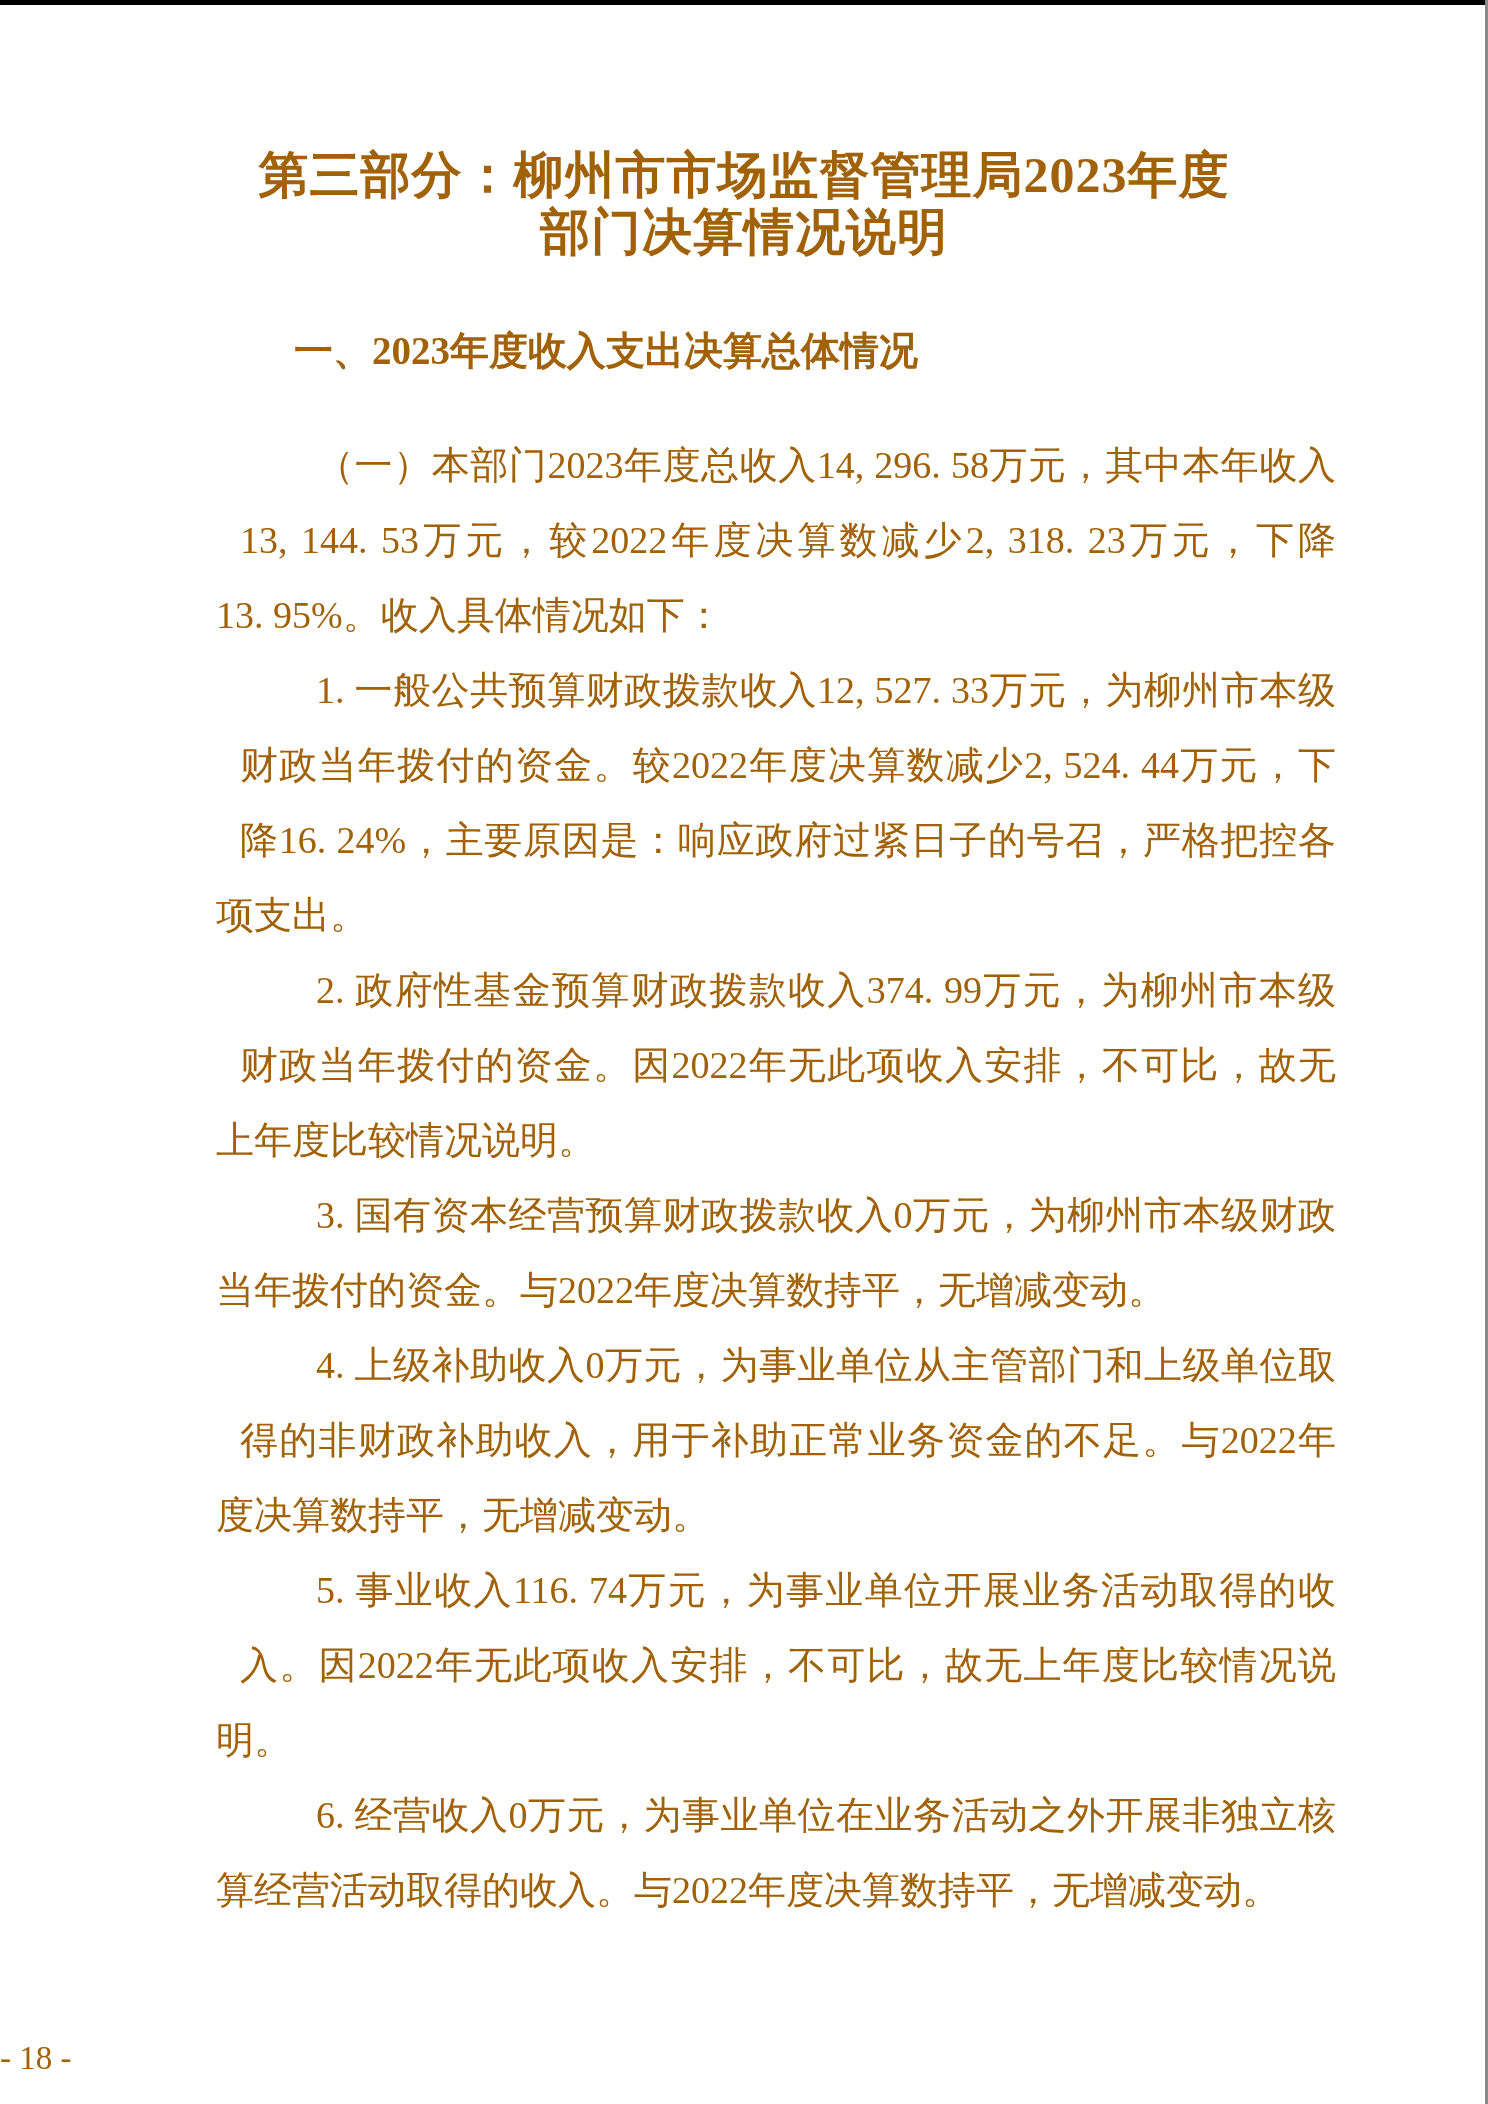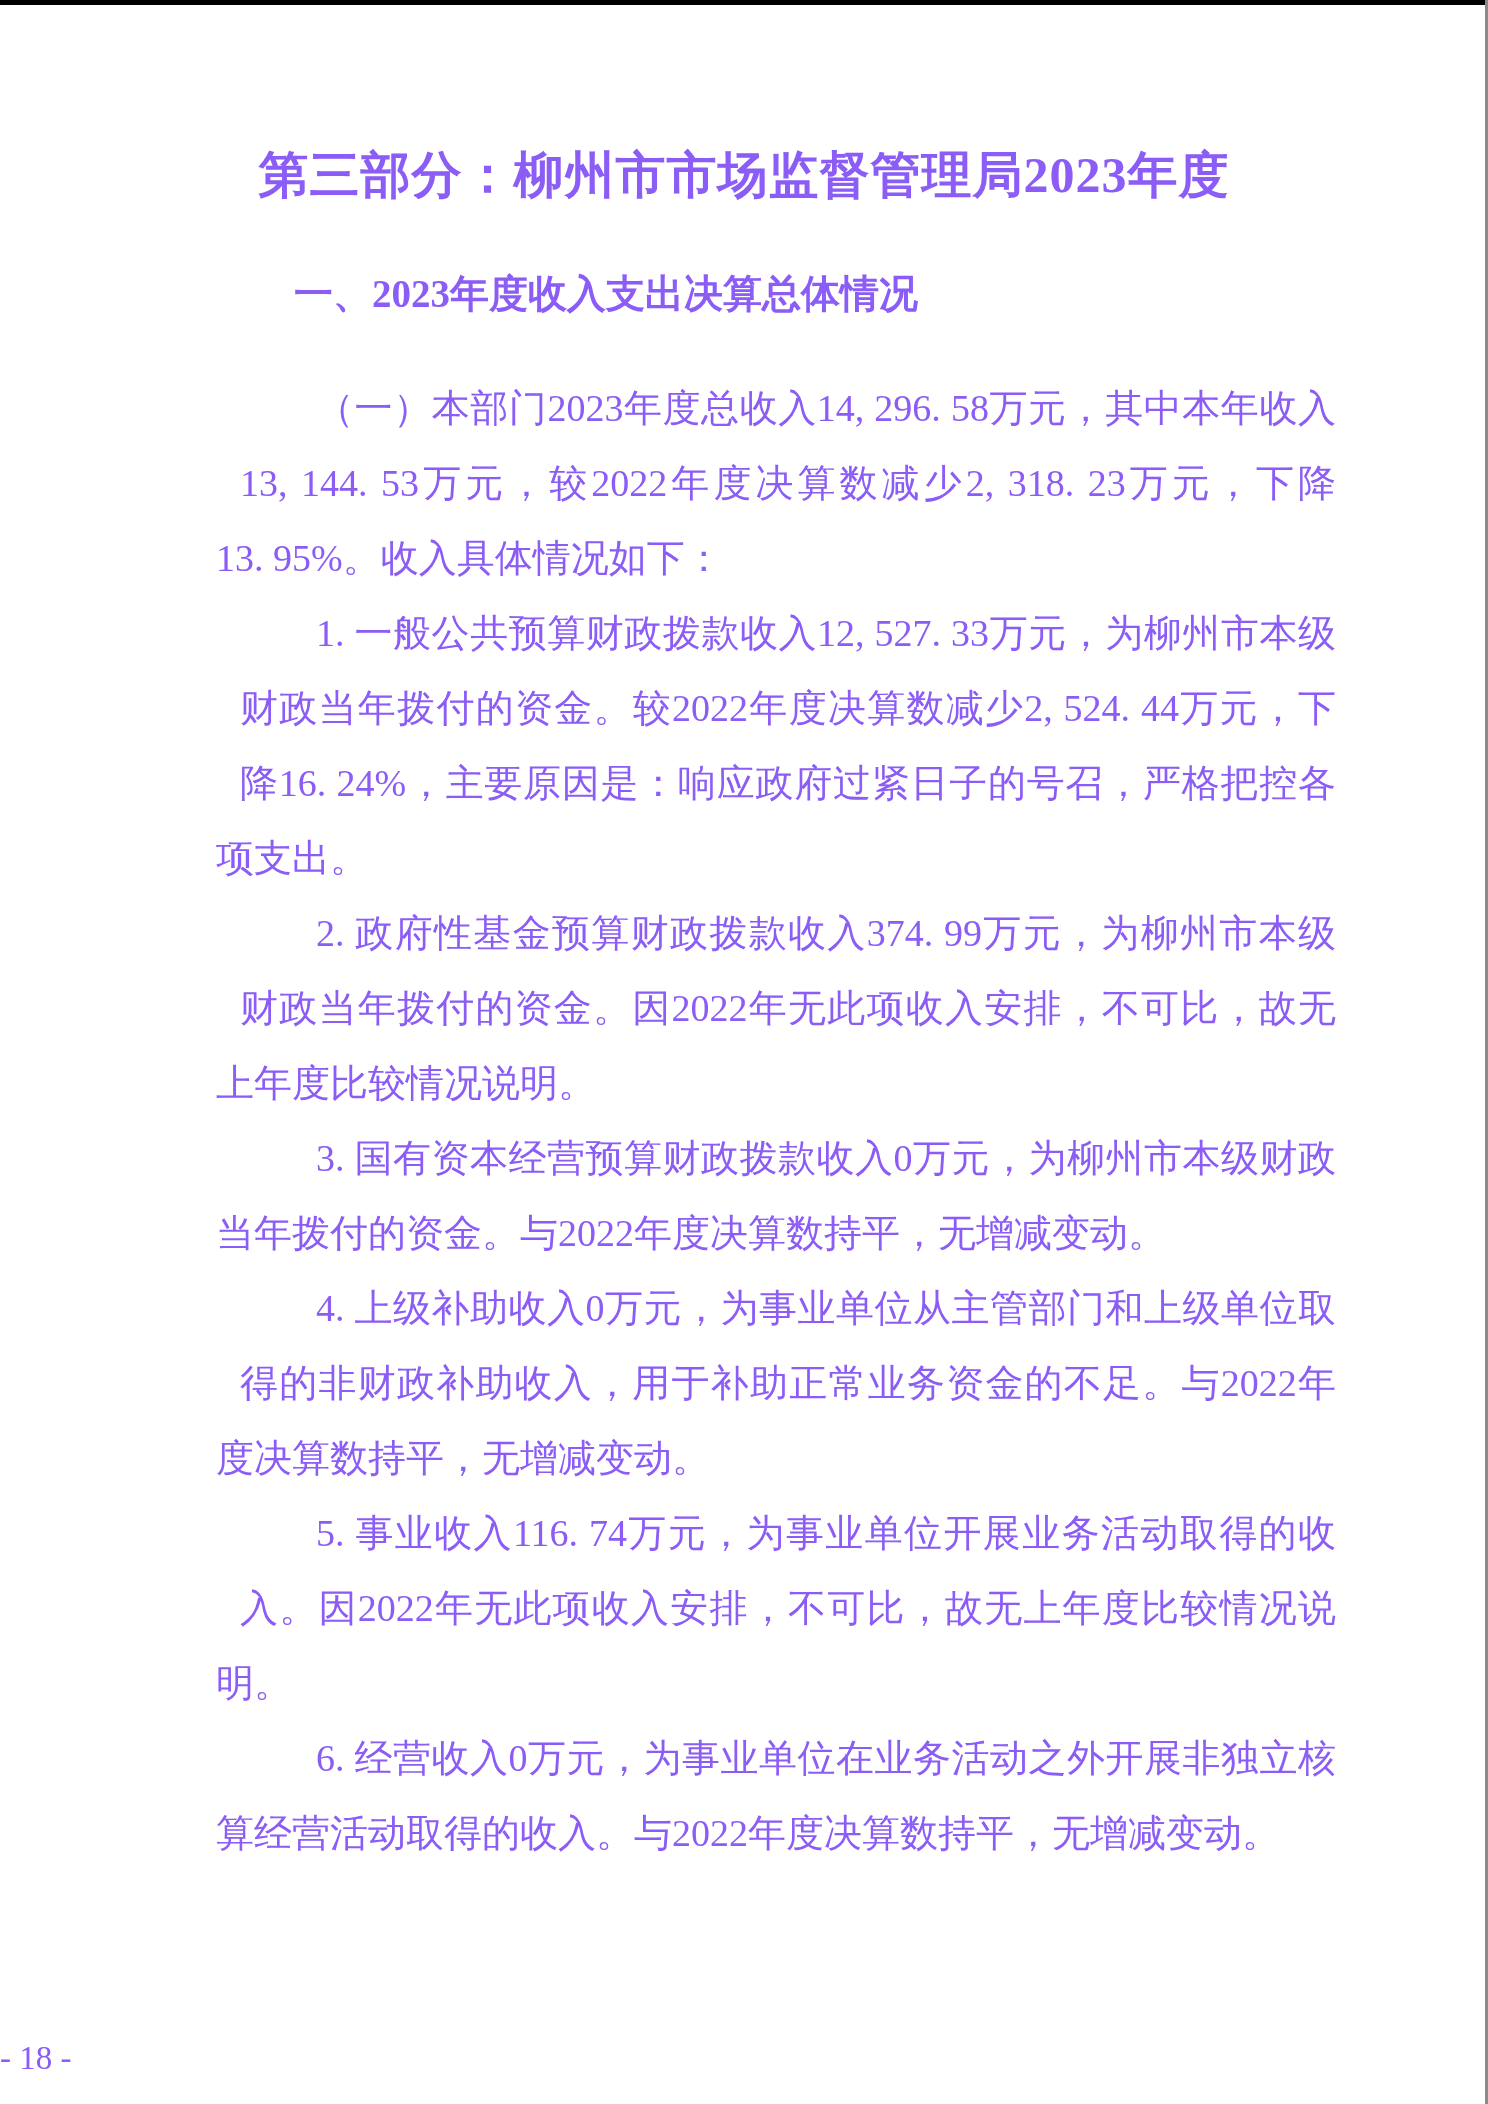--- a/index.html
+++ b/index.html
@@ -1,21 +1,21 @@
 <!DOCTYPE html>
 <html><head>
 <meta charset="utf-8">
 <style>
   html, body { margin: 0; padding: 0; background: #e8e8e8; }
   .page {
     position: relative;
     width: 1488px;
     height: 2104px;
     background: #ffffff;
-    color: #8b5cf6;
+    color: #a16207;
     font-family: "Liberation Serif", "DejaVu Serif", serif;
     overflow: hidden;
     margin: 0 auto;
   }
   .top-border {
     position: absolute;
     top: 0; left: 0;
     width: 100%; height: 5px;
     background: #000000;
   }
@@ -73,20 +73,21 @@
 </style>
 </head>
 <body>
 
 <div class="page">
   <div class="top-border"></div>
   <div class="right-border"></div>
 
   <div class="doc-title">
     <div>第三部分：柳州市市场监督管理局2023年度</div>
+    <div>部门决算情况说明</div>
   </div>
 
   <div class="section-heading">一、2023年度收入支出决算总体情况</div>
 
   <div class="body-text">
 
     <div>
       <div class="ln first just">（一）本部门2023年度总收入14, 296. 58万元，其中本年收入</div>
       <div class="ln just">13, 144. 53万元，较2022年度决算数减少2, 318. 23万元，下降</div>
       <div class="ln end">13. 95%。收入具体情况如下：</div>

